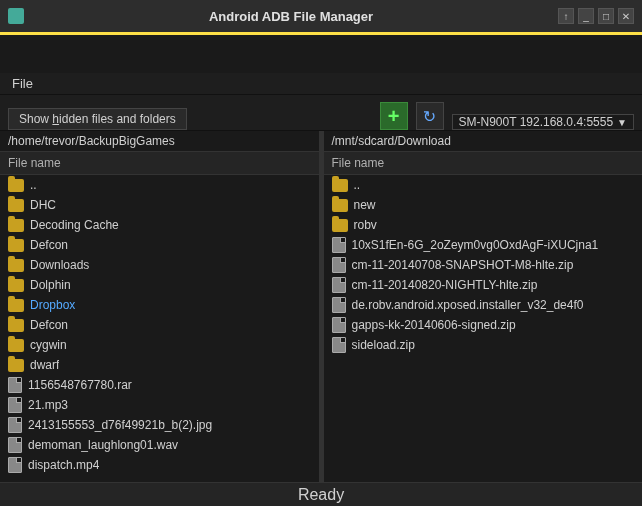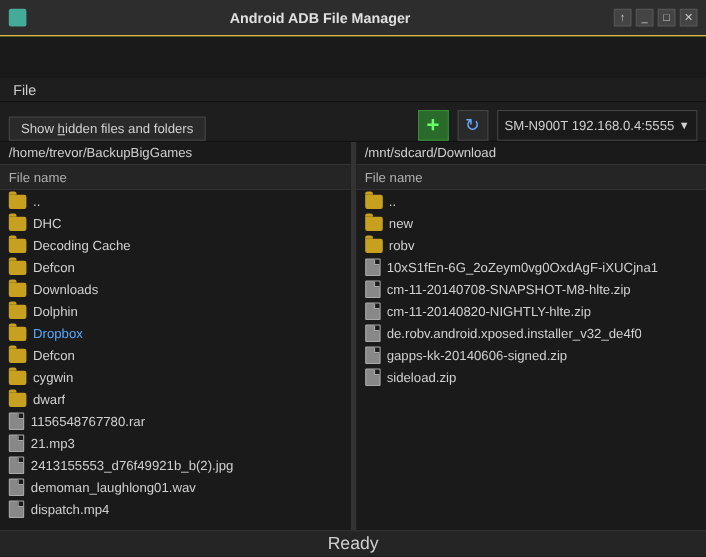--- a/index.html
+++ b/index.html
@@ -14,21 +14,21 @@
       display: flex;
       flex-direction: column;
     }
     
     .title-bar {
       background: #2d2d2d;
       height: 28px;
       display: flex;
       align-items: center;
       padding: 16px 8px;
-      border-bottom: 1px solid #fde047;
+      border-bottom: 3px solid #fde047;
       flex-shrink: 0;
     }
     .title-bar-icon {
       width: 16px;
       height: 16px;
       background: #4a9;
       border-radius: 2px;
       flex-shrink: 0;
     }
     .title-bar-title {
@@ -116,21 +116,21 @@
       align-items: center;
       justify-content: center;
       cursor: pointer;
     }
     .device-dropdown {
       display: flex;
       align-items: center;
       background: #1a1a1a;
       border: 1px solid #444;
       padding: 0 6px;
-      height: 28px;
+      height: 16px;
       cursor: pointer;
       gap: 4px;
     }
     .device-dropdown-text { color: #d0d0d0; font-size: 12px; }
     .dropdown-arrow { color: #d0d0d0; font-size: 10px; }
     
     .main-content {
       display: flex;
       flex: 1;
       overflow: hidden;

